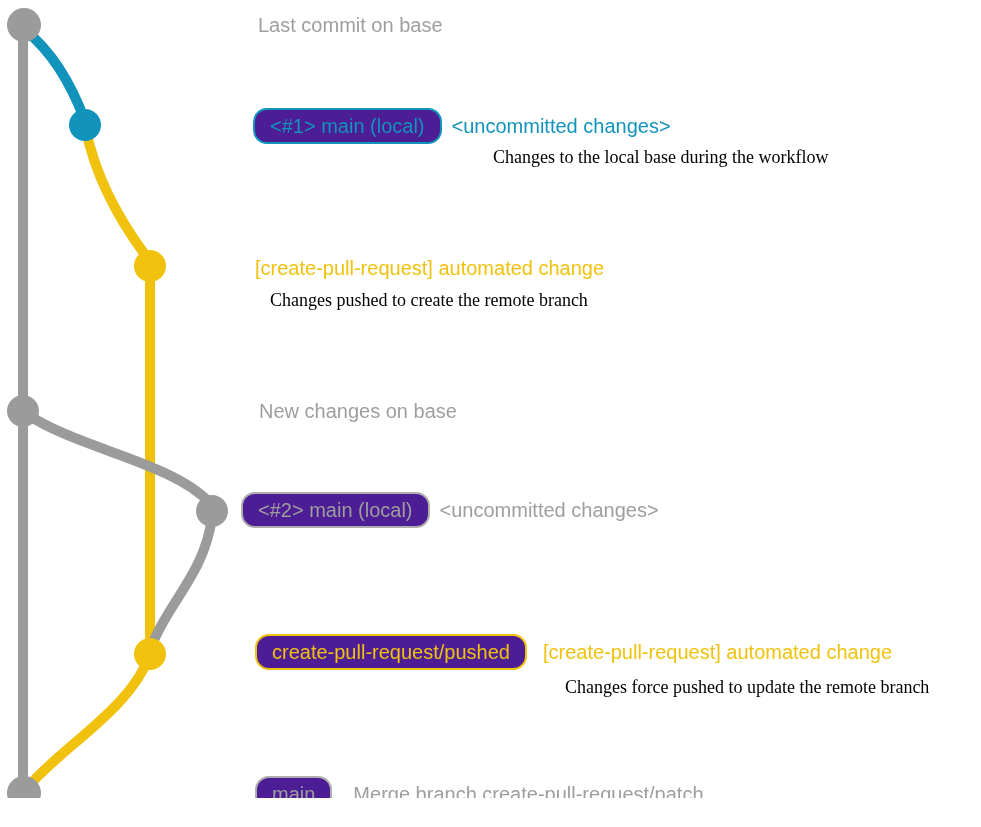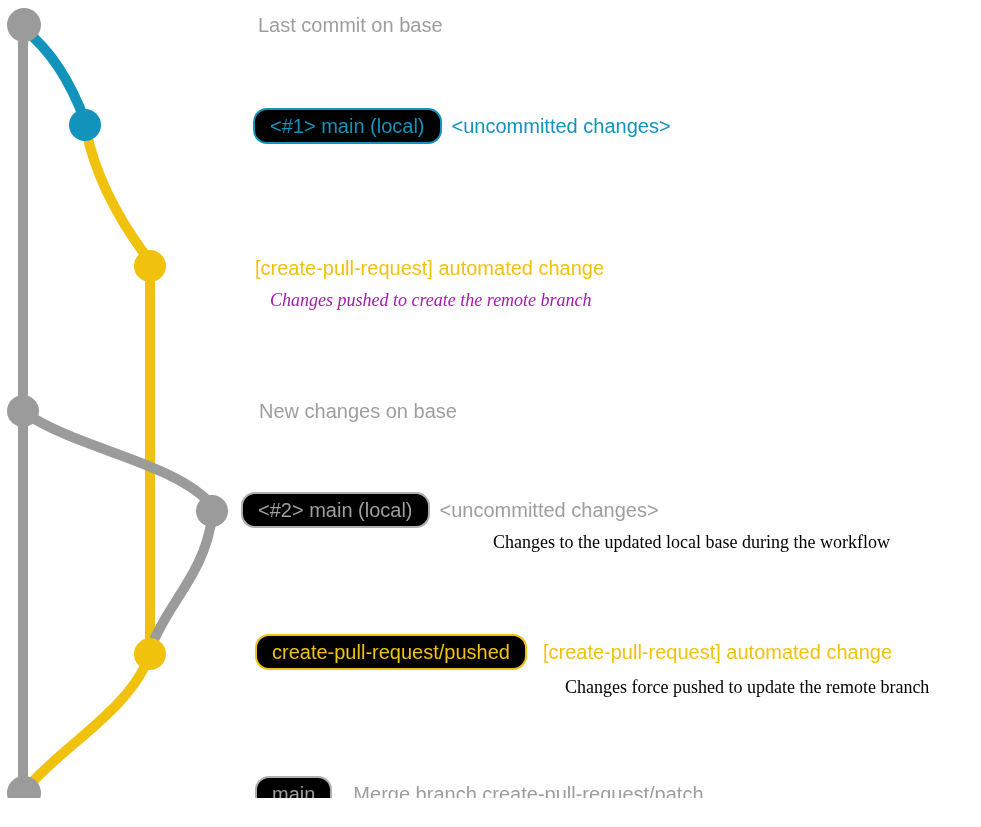--- a/index.html
+++ b/index.html
@@ -33,21 +33,21 @@
   .badge {
     display: inline-flex;
     align-items: center;
     justify-content: center;
     border: 2px solid currentColor;
     border-radius: 14px;
     padding: 4px 15px;
     font-size: 20px;
     line-height: 24px;
     white-space: nowrap;
-    background: #000000;
+    background: #4c1d95;
   }
   .gap10 { gap: 10px; }
   .gap16 { gap: 16px; }
   .gap15 { gap: 21px; }
 </style>
 </head>
 <body>
 
 <div id="canvas">
 
@@ -75,31 +75,31 @@
     <circle cx="150" cy="654" r="16" fill="#f0c20d"></circle>
     <circle cx="24" cy="793" r="17" fill="#9b9b9b"></circle>
   </svg>
 
   <div class="abs sans-label" style="left: 258px; top: 12px; color: rgb(158, 158, 158);">Last commit on base</div>
 
   <div class="abs flex-row gap10" style="left:253px; top:108px;">
     <span class="badge" style="color: rgb(17, 147, 187);">&lt;#1&gt; main (local)</span>
     <span class="sans-label" style="color: rgb(17, 147, 187);">&lt;uncommitted changes&gt;</span>
   </div>
+  <div class="abs serif-desc" style="left: 493px; top: 146px; color: rgb(0, 0, 0);">Changes to the local base during the workflow</div>
 
   <div class="abs sans-label" style="left: 255px; top: 255px; color: rgb(240, 194, 13);">[create-pull-request] automated change</div>
-  <div class="abs serif-desc" style="left: 270px; top: 289px; color: #a21caf; font-style: italic;">Changes pushed to create the remote branch</div>
+  <div class="abs serif-desc" style="left: 270px; top: 289px; color: #000000;">Changes pushed to create the remote branch</div>
 
   <div class="abs sans-label" style="left: 259px; top: 398px; color: rgb(158, 158, 158);">New changes on base</div>
 
   <div class="abs flex-row gap10" style="left:241px; top:492px;">
     <span class="badge" style="color: rgb(158, 158, 158); border-color: rgb(174, 174, 174);">&lt;#2&gt; main (local)</span>
     <span class="sans-label" style="color: rgb(158, 158, 158);">&lt;uncommitted changes&gt;</span>
   </div>
-  <div class="abs serif-desc" style="left: 493px; top: 531px; color: rgb(0, 0, 0);">Changes to the updated local base during the workflow</div>
 
   <div class="abs flex-row gap16" style="left:255px; top:634px;">
     <span class="badge" style="color: rgb(240, 194, 13);">create-pull-request/pushed</span>
     <span class="sans-label" style="color: rgb(240, 194, 13);">[create-pull-request] automated change</span>
   </div>
   <div class="abs serif-desc" style="left: 565px; top: 676px; color: rgb(0, 0, 0);">Changes force pushed to update the remote branch</div>
 
   <div class="abs flex-row gap15" style="left:255px; top:776px;">
     <span class="badge" style="color: rgb(158, 158, 158); border-color: rgb(174, 174, 174);">main</span>
     <span class="sans-label" style="color: rgb(158, 158, 158);">Merge branch create-pull-request/patch</span>

